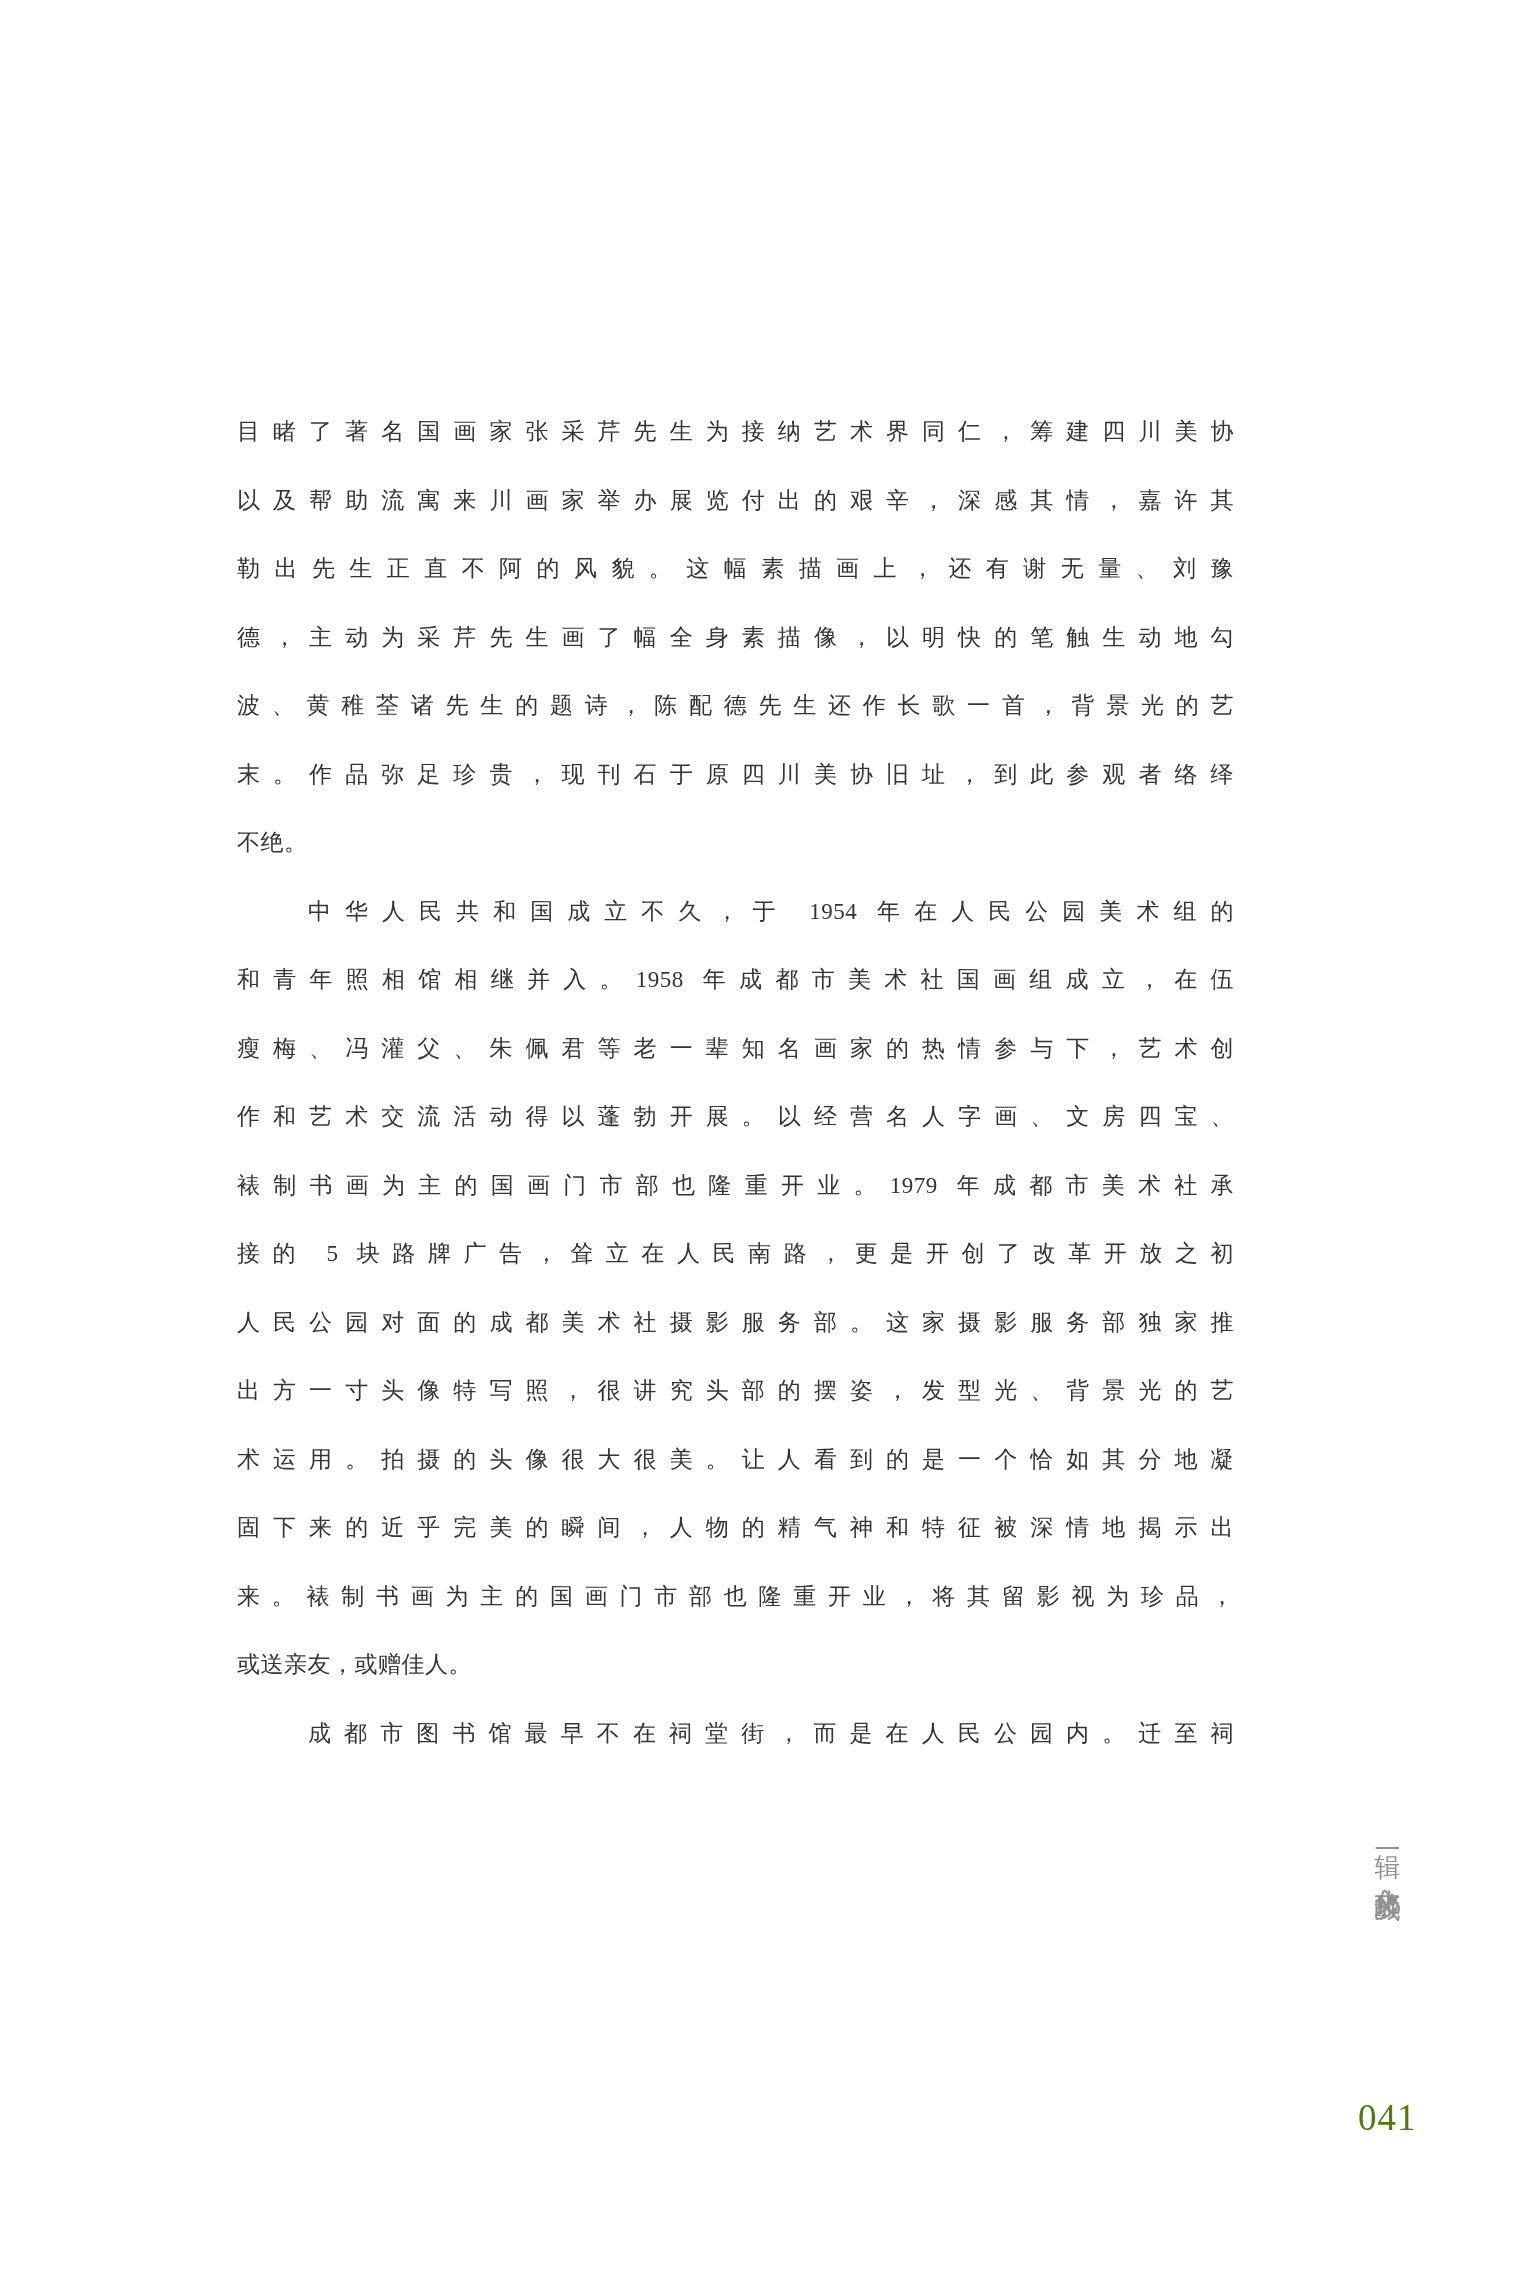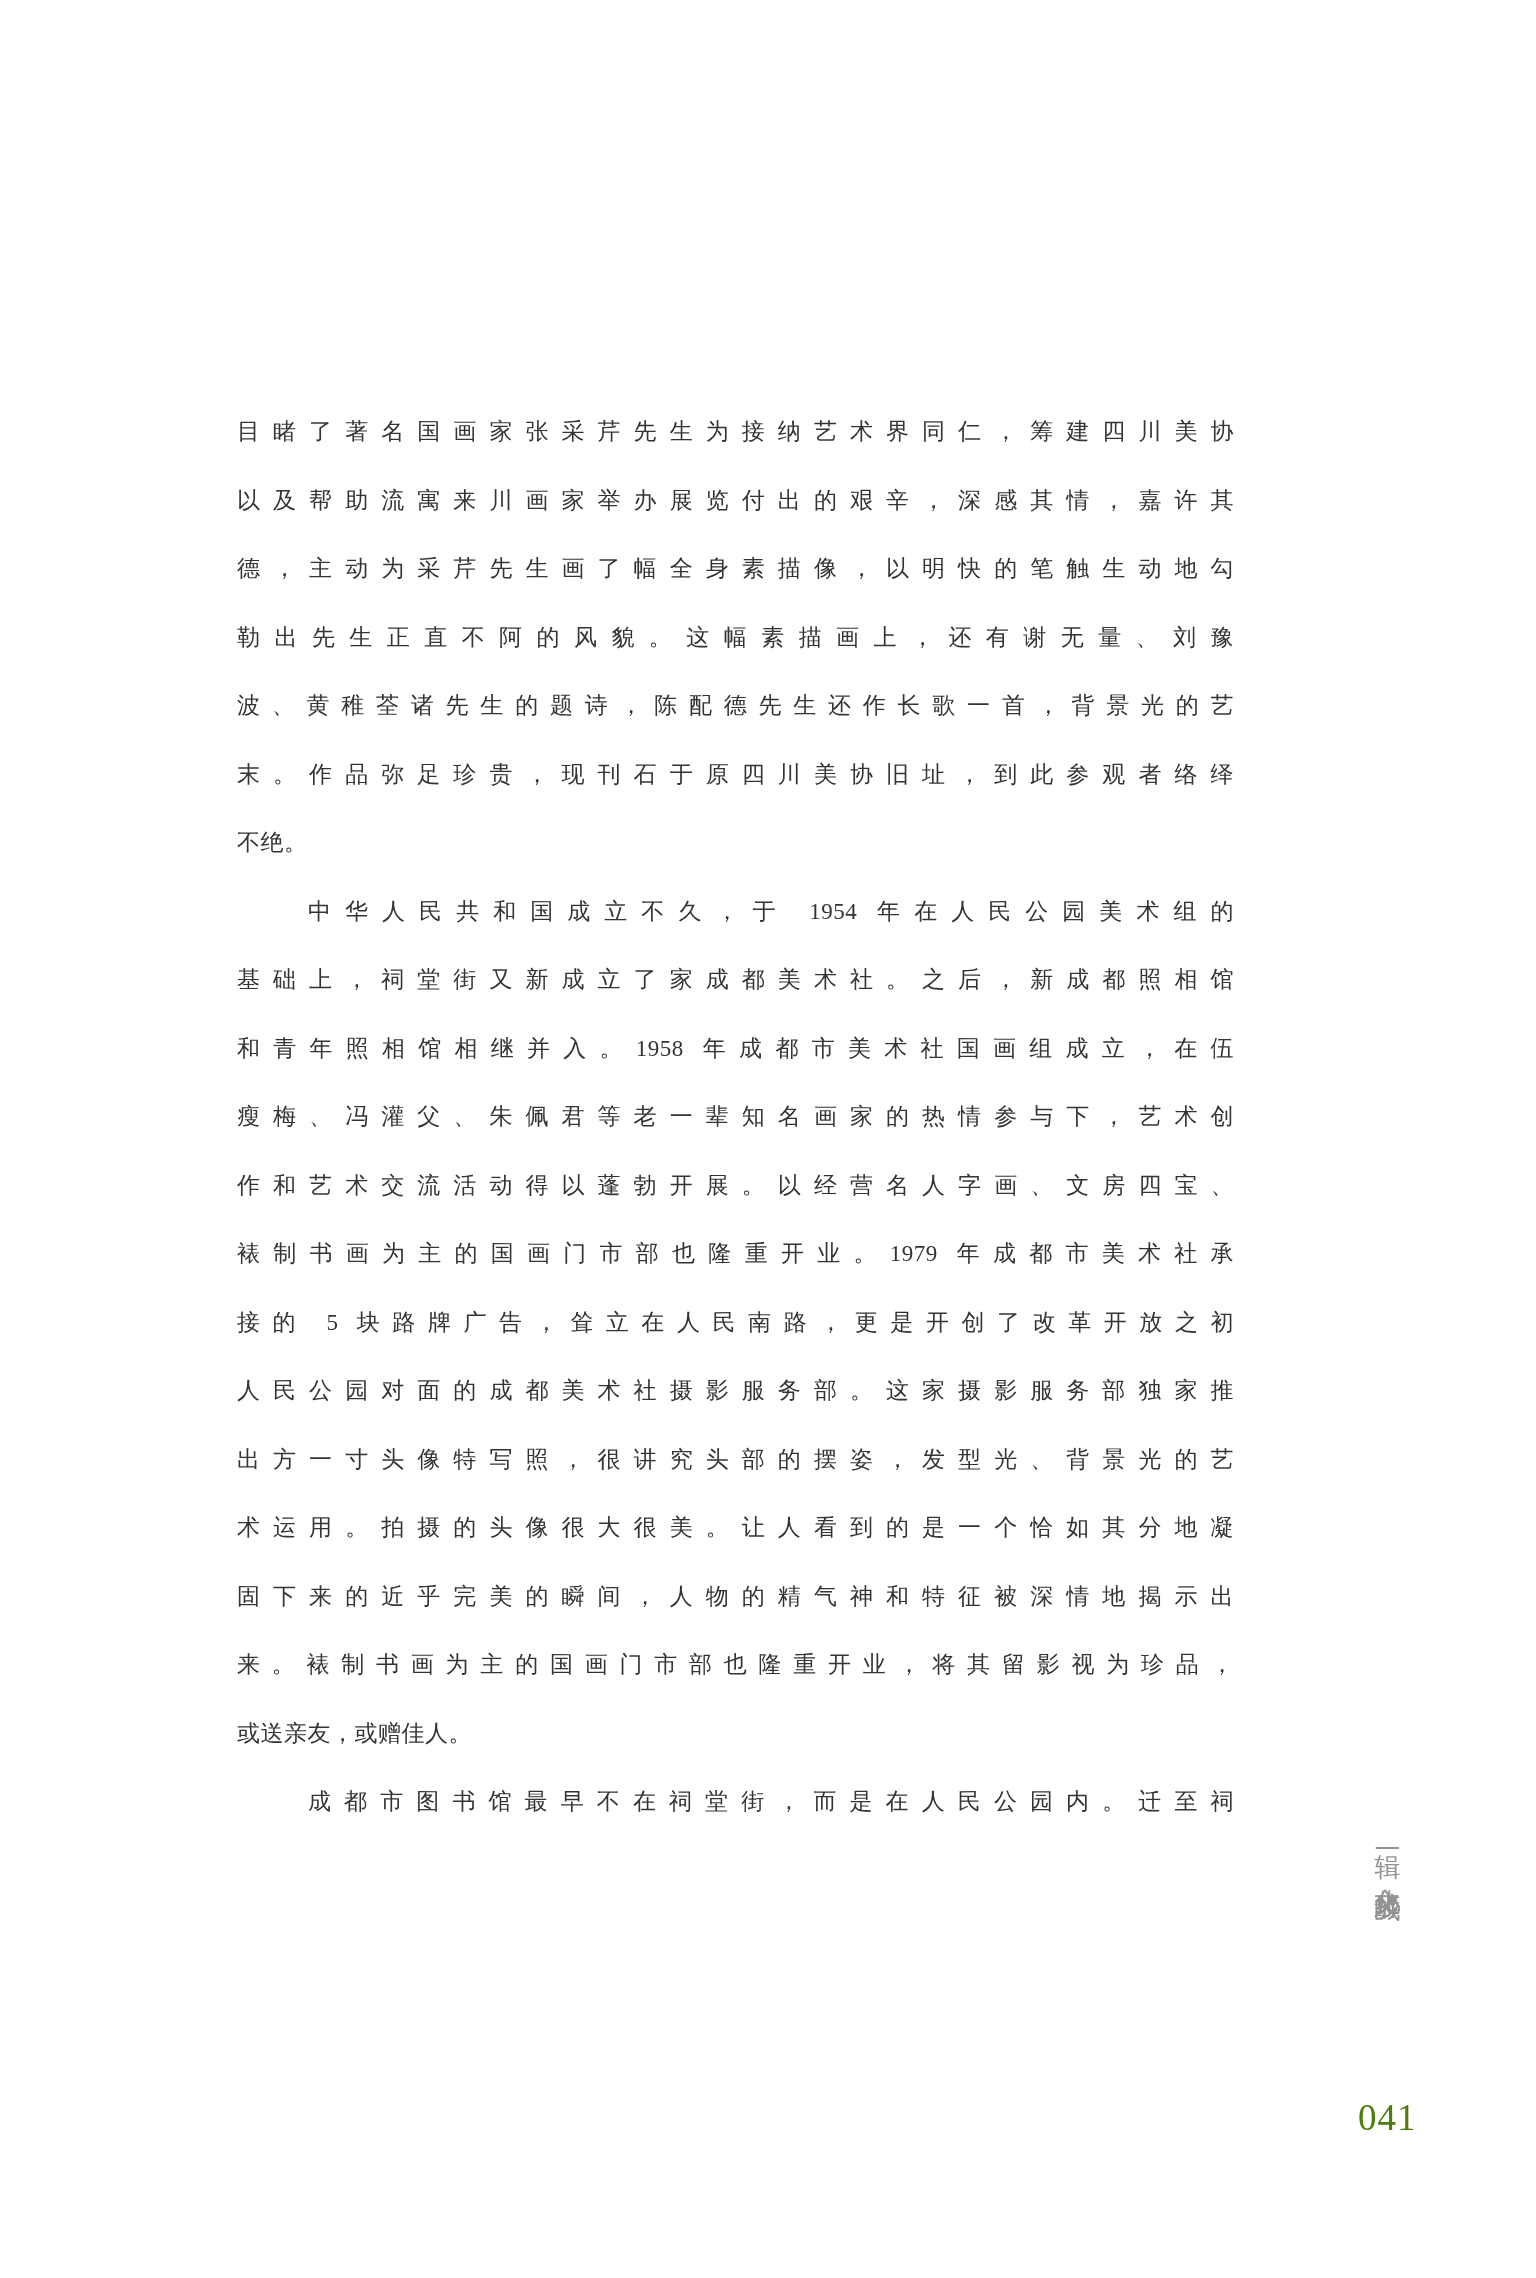--- a/index.html
+++ b/index.html
@@ -55,27 +55,26 @@
   }
 </style>
 </head>
 <body>
 
 <div class="page">
 
   <main class="text-block">
     <div class="line jf">目睹了著名国画家张采芹先生为接纳艺术界同仁，筹建四川美协</div>
     <div class="line jf">以及帮助流寓来川画家举办展览付出的艰辛，深感其情，嘉许其</div>
+    <div class="line jf">勒出先生正直不阿的风貌。这幅素描画上，还有谢无量、刘豫</div>
     <div class="line jf">德，主动为采芹先生画了幅全身素描像，以明快的笔触生动地勾</div>
-    <div class="line jf">勒出先生正直不阿的风貌。这幅素描画上，还有谢无量、刘豫</div>
     <div class="line jf">波、黄稚荃诸先生的题诗，陈配德先生还作长歌一首，背景光的艺</div>
     <div class="line jf">末。作品弥足珍贵，现刊石于原四川美协旧址，到此参观者络绎</div>
     <div class="line">不绝。</div>
     <div class="line jf indent">中华人民共和国成立不久，于 1954 年在人民公园美术组的</div>
-    <div class="line jf">基础上，祠堂街又新成立了家成都美术社。之后，新成都照相馆</div>
     <div class="line jf">和青年照相馆相继并入。1958 年成都市美术社国画组成立，在伍</div>
     <div class="line jf">瘦梅、冯灌父、朱佩君等老一辈知名画家的热情参与下，艺术创</div>
     <div class="line jf">作和艺术交流活动得以蓬勃开展。以经营名人字画、文房四宝、</div>
     <div class="line jf">裱制书画为主的国画门市部也隆重开业。1979 年成都市美术社承</div>
     <div class="line jf">接的 5 块路牌广告，耸立在人民南路，更是开创了改革开放之初</div>
     <div class="line jf">人民公园对面的成都美术社摄影服务部。这家摄影服务部独家推</div>
     <div class="line jf">出方一寸头像特写照，很讲究头部的摆姿，发型光、背景光的艺</div>
     <div class="line jf">术运用。拍摄的头像很大很美。让人看到的是一个恰如其分地凝</div>
     <div class="line jf">固下来的近乎完美的瞬间，人物的精气神和特征被深情地揭示出</div>
     <div class="line jf">来。裱制书画为主的国画门市部也隆重开业，将其留影视为珍品，</div>

